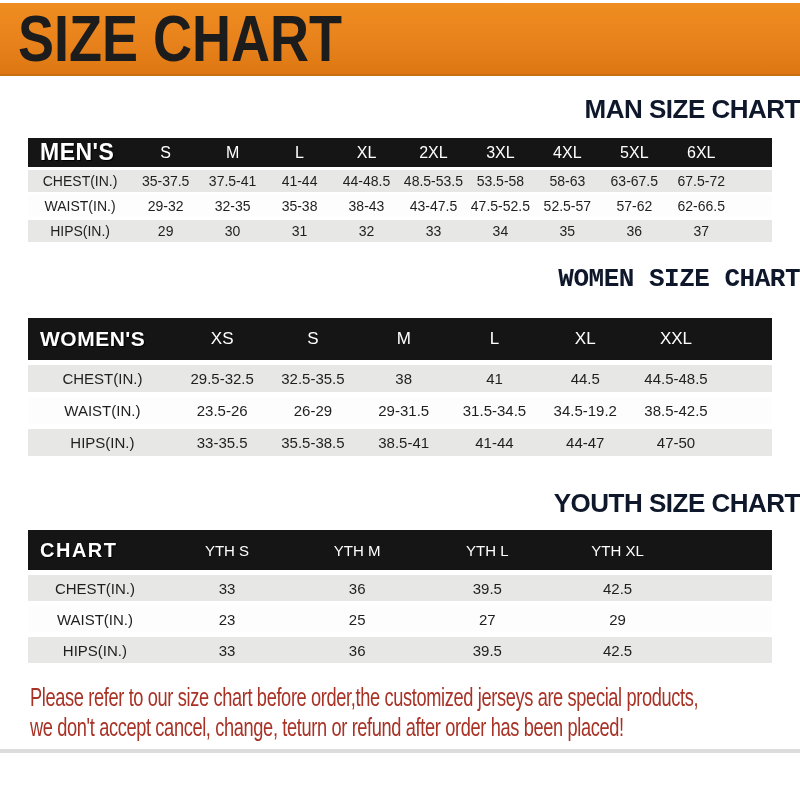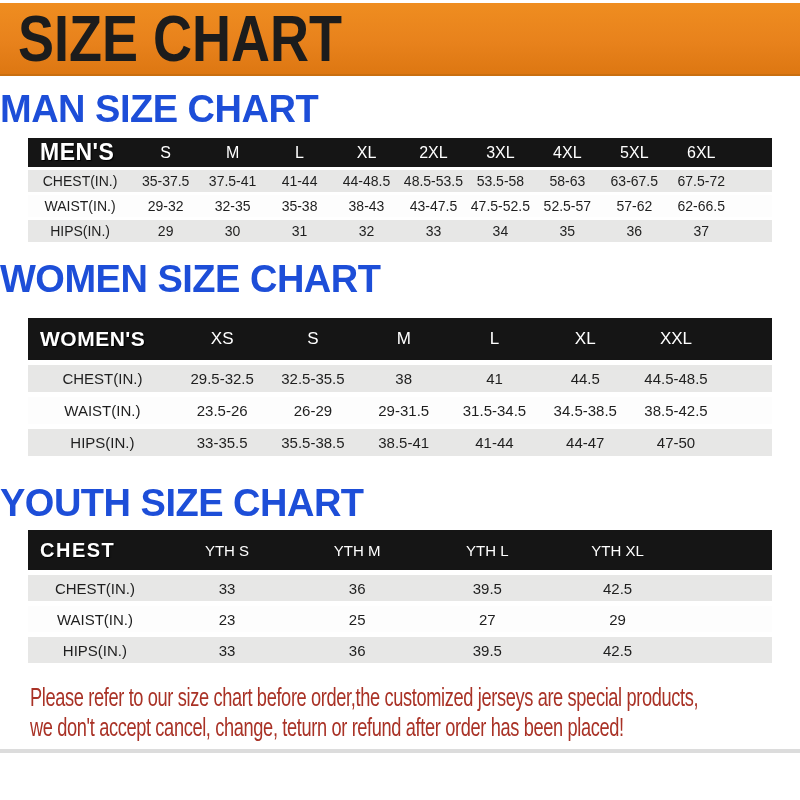--- a/index.html
+++ b/index.html
@@ -16,25 +16,25 @@
     border-bottom:2px solid #c96f10;
   }
   .banner-title{
     font-size:60px;font-weight:bold;color:#1c1c1c;
     transform:scale(0.9,1.08);transform-origin:center;
     letter-spacing:0px;white-space:nowrap;
   }
   
   .section-heading{
     margin:15px 0 8px 0;
-    text-align:left;
-    font-size:38px;font-weight:bold;color:#1d4ed8;
+    text-align:right;
+    font-size:26px;font-weight:bold;color:#0f172a;
     letter-spacing:-0.5px;line-height:36px;
   }
-  .section-heading.gap-lg{margin-top:16px;margin-bottom:16px;}
+  .section-heading.gap-lg{margin-top:16px;margin-bottom:16px;font-family:Liberation Mono, monospace;}
   .section-heading.gap-xl{margin-top:24px;margin-bottom:4px;}
   
   .size-table{
     width:744px;margin:0 auto;
     border-collapse:separate;table-layout:fixed;
   }
   .tbl-0{border-spacing:0 3px;}
   .tbl-1,.tbl-2{border-spacing:0 5px;}
   .size-table thead tr{background:#151515;color:#ffffff;}
   .tbl-0 thead tr{height:28px;}
@@ -190,21 +190,21 @@
           <td>44.5</td>
           <td>44.5-48.5</td>
           <td></td>
         </tr>
         <tr>
           <td>WAIST(IN.)</td>
           <td>23.5-26</td>
           <td>26-29</td>
           <td>29-31.5</td>
           <td>31.5-34.5</td>
-          <td>34.5-38.5</td>
+          <td>34.5-19.2</td>
           <td>38.5-42.5</td>
           <td></td>
         </tr>
         <tr>
           <td>HIPS(IN.)</td>
           <td>33-35.5</td>
           <td>35.5-38.5</td>
           <td>38.5-41</td>
           <td>41-44</td>
           <td>44-47</td>
@@ -221,21 +221,21 @@
       <colgroup>
         <col style="width: 18%;">
         <col style="width: 17.5%;">
         <col style="width: 17.5%;">
         <col style="width: 17.5%;">
         <col style="width: 17.5%;">
         <col style="width: 12%;">
       </colgroup>
       <thead>
         <tr>
-          <th class="hdr-label">CHEST</th>
+          <th class="hdr-label">CHART</th>
           <th class="hdr-size">YTH S</th>
           <th class="hdr-size">YTH M</th>
           <th class="hdr-size">YTH L</th>
           <th class="hdr-size">YTH XL</th>
           <th></th>
         </tr>
       </thead>
       <tbody>
         <tr>
           <td>CHEST(IN.)</td>

